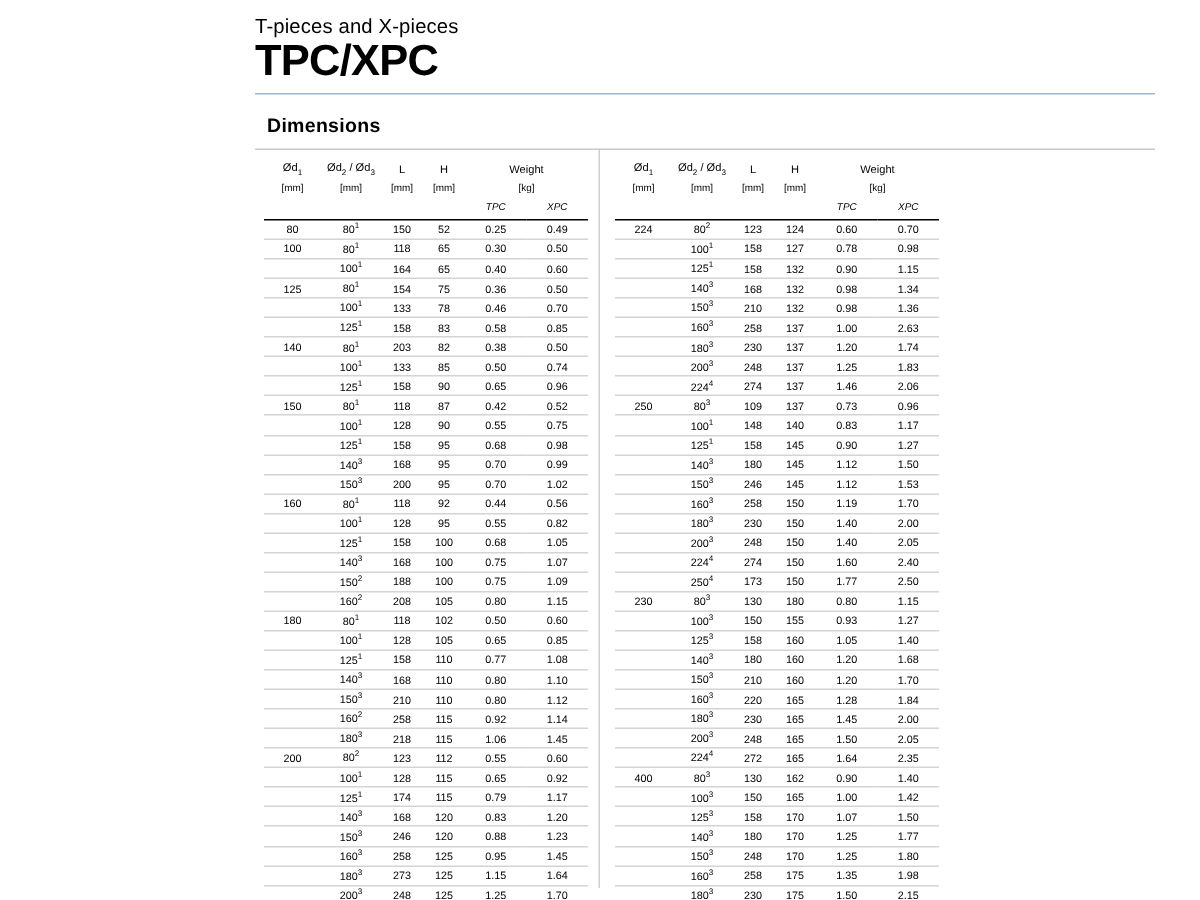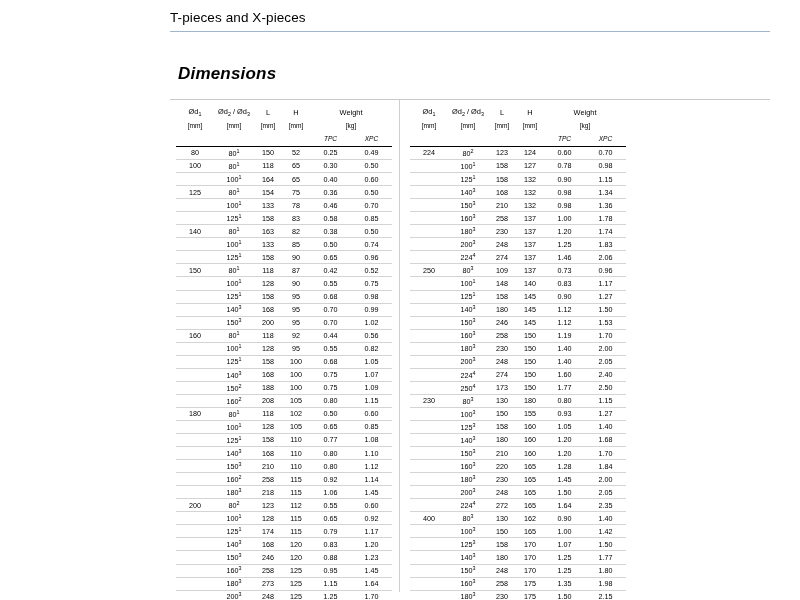--- a/index.html
+++ b/index.html
@@ -43,24 +43,23 @@
     line-height: 1.05;
   }
   .header .rule {
     margin-top: 6px;
     border-bottom: 1.5px solid #9fb6cf;
     width: 600px;
   }
   .dimensions-label {
     position: absolute;
     left: 178px;
-    top: 64px;
-    font-size: 17px;
+    top: 76px;
+    font-size: 13px;
     font-weight: bold;
-    font-style: italic;
     letter-spacing: 0.2px;
   }
   .dimensions-underline {
     position: absolute;
     left: 170px;
     top: 99px;
     width: 600px;
     border-bottom: 1px solid #c9c9c9;
   }
   .divider {
@@ -138,20 +137,21 @@
   }
   td.dcol { font-size: 7.2px; }
 </style>
 </head>
 <body>
 
 <div class="page">
 
   <div class="header">
     <div class="subtitle">T-pieces and X-pieces</div>
+    <div class="title">TPC/XPC</div>
     <div class="rule"></div>
   </div>
 
   <div class="dimensions-label">Dimensions</div>
   <div class="dimensions-underline"></div>
   <div class="divider"></div>
 
   <div class="col left">
     <table class="dim">
       <colgroup>
@@ -231,21 +231,21 @@
             <td class="dcol"></td>
             <td>125<span class="sup">1</span></td>
             <td>158</td>
             <td>83</td>
             <td>0.58</td>
             <td>0.85</td>
           </tr>
           <tr class="grp-start">
             <td class="dcol">140</td>
             <td>80<span class="sup">1</span></td>
-            <td>163</td>
+            <td>203</td>
             <td>82</td>
             <td>0.38</td>
             <td>0.50</td>
           </tr>
           <tr>
             <td class="dcol"></td>
             <td>100<span class="sup">1</span></td>
             <td>133</td>
             <td>85</td>
             <td>0.50</td>
@@ -545,21 +545,21 @@
             <td>132</td>
             <td>0.98</td>
             <td>1.36</td>
           </tr>
           <tr>
             <td class="dcol"></td>
             <td>160<span class="sup">3</span></td>
             <td>258</td>
             <td>137</td>
             <td>1.00</td>
-            <td>1.78</td>
+            <td>2.63</td>
           </tr>
           <tr>
             <td class="dcol"></td>
             <td>180<span class="sup">3</span></td>
             <td>230</td>
             <td>137</td>
             <td>1.20</td>
             <td>1.74</td>
           </tr>
           <tr>

